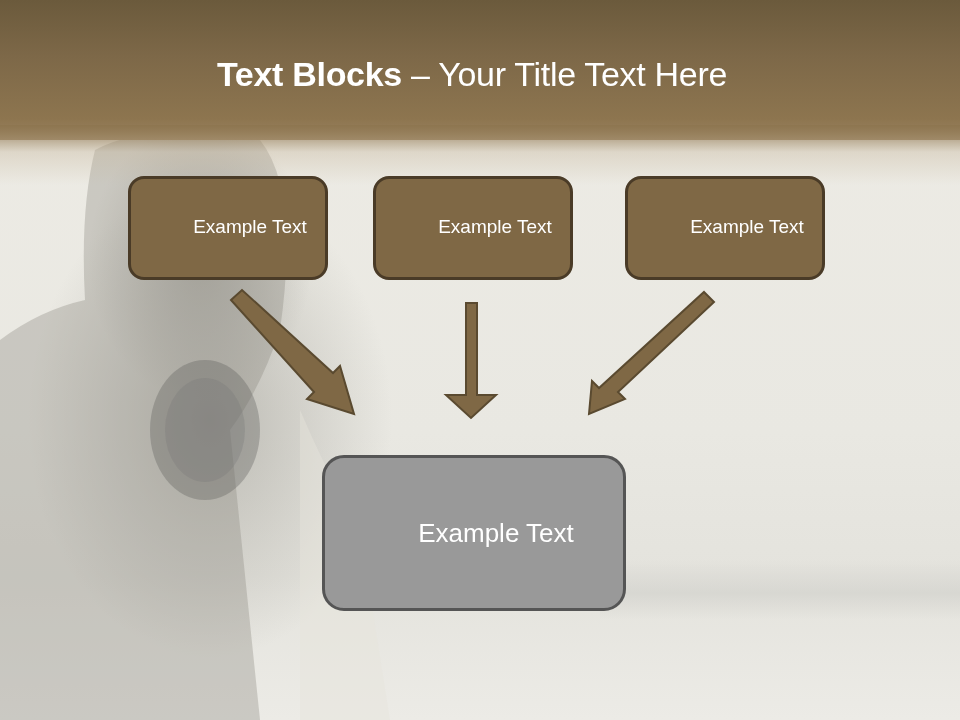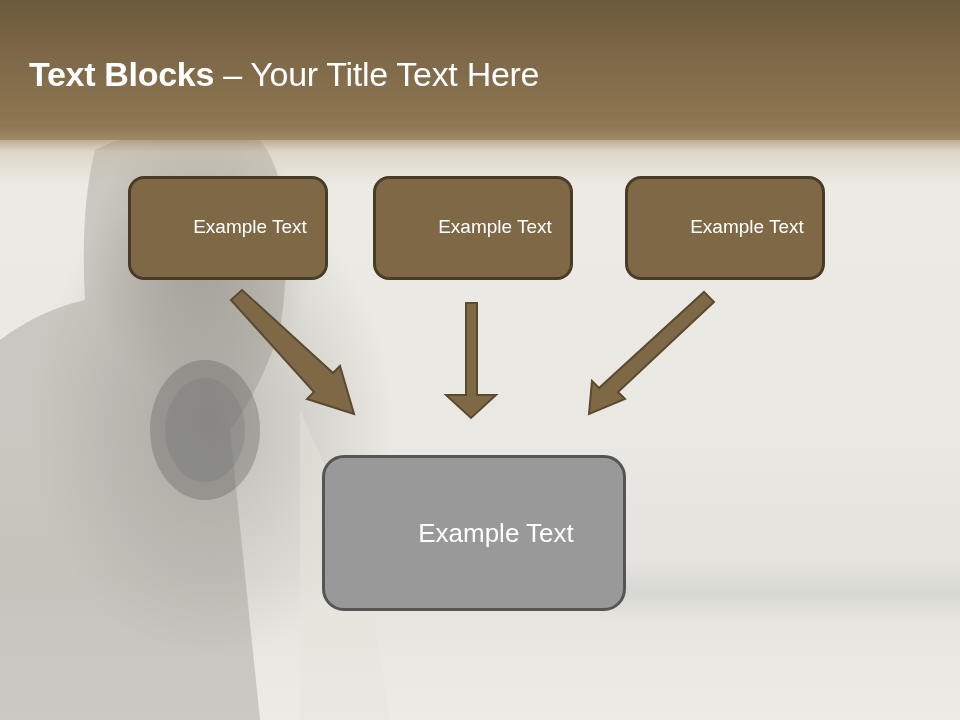--- a/index.html
+++ b/index.html
@@ -14,22 +14,22 @@
   }
   .photo-figure { position: absolute; left: 0; top: 130px; width: 420px; height: 590px; pointer-events: none; }
   .horizon { position: absolute; left: 600px; top: 560px; width: 360px; height: 60px;
     background: linear-gradient(180deg, rgba(200,200,195,0) 0%, rgba(205,205,200,0.55) 55%, rgba(230,230,226,0) 100%); }
 
   .header-band { position: absolute; left: 0; top: 0; width: 960px; height: 140px;
     background: linear-gradient(180deg, #6b5a3c 0%, #7d6848 40%, #8d754f 85%, #9c8463 100%); }
   .header-fade { position: absolute; left: 0; top: 125px; width: 960px; height: 60px;
     background: linear-gradient(180deg, rgba(141,117,79,0.95) 0%, rgba(200,185,160,0.4) 45%, rgba(235,233,226,0) 100%); }
 
-  .title { position: absolute; left: 0; top: 52px; width: 944px; color: #ffffff;
-    font-size: 34px; line-height: 44px; letter-spacing: -0.3px; padding-left: 29px; }
+  .title { position: absolute; left: 0; top: 52px; width: 944px; text-align: center; color: #ffffff;
+    font-size: 34px; line-height: 44px; letter-spacing: -0.3px; }
   .title .bold { font-weight: bold; }
 
   .box { position: absolute; display: flex; align-items: center; justify-content: center;
     border-radius: 16px; color: #ffffff; padding-left: 44px; }
   .box.top { width: 200px; height: 104px; background: #7f6845; border: 3px solid #4a3b27;
     font-size: 19px; padding-bottom: 2px; }
   .box.bottom { left: 322px; top: 455px; width: 304px; height: 156px; background: #999999;
     border: 3px solid #555555; border-radius: 22px; font-size: 26px; }
 
   .arrows { position: absolute; left: 0; top: 0; width: 960px; height: 720px; pointer-events: none; }

